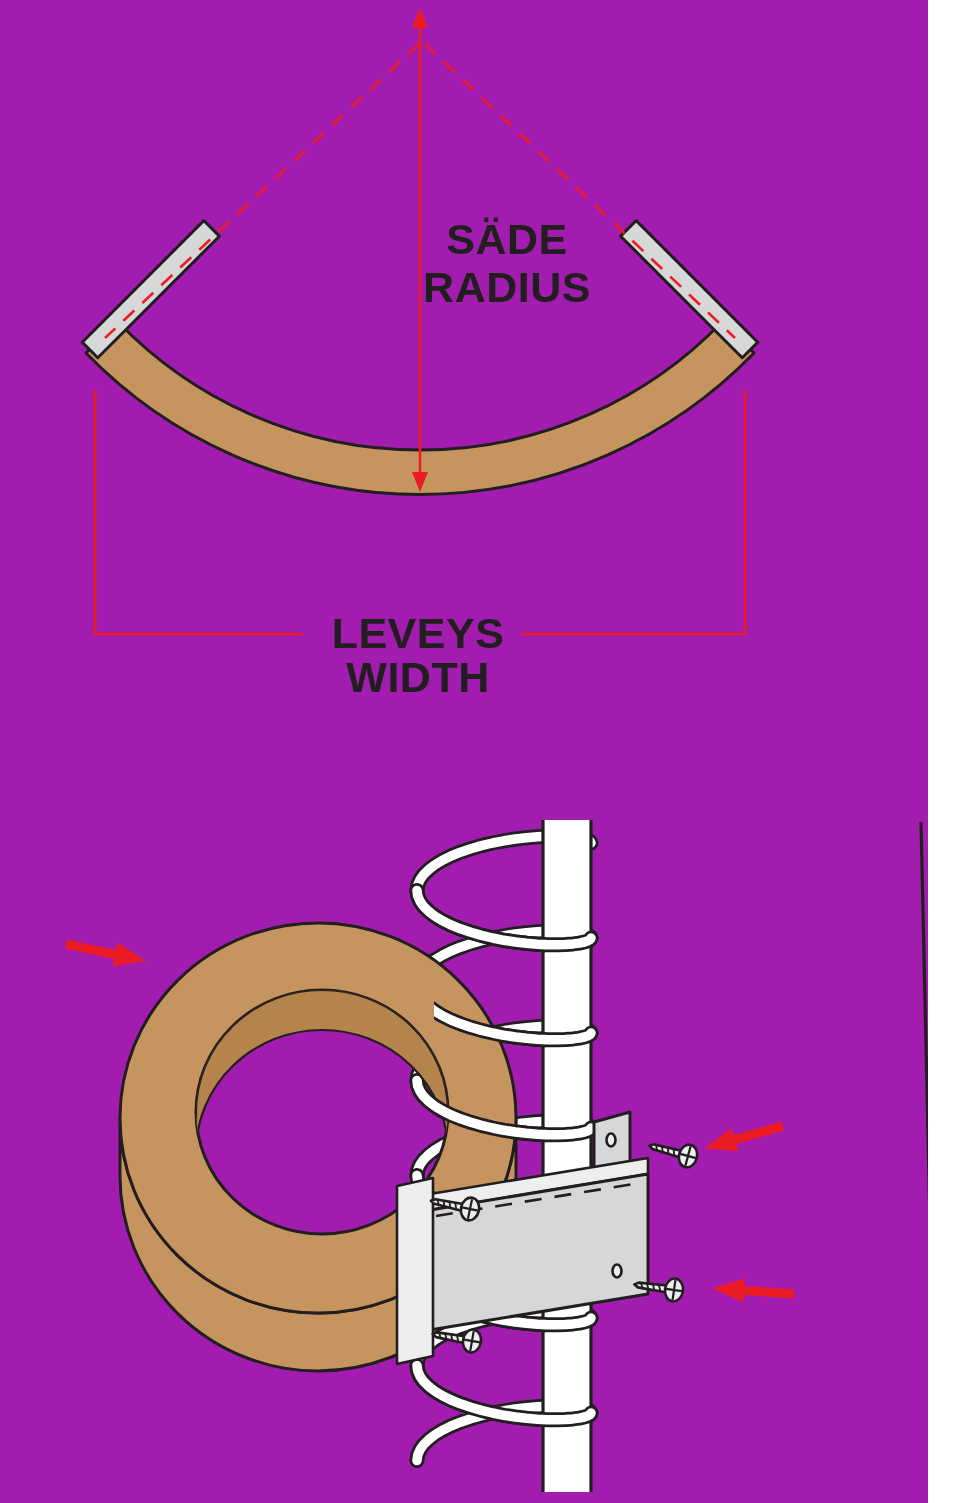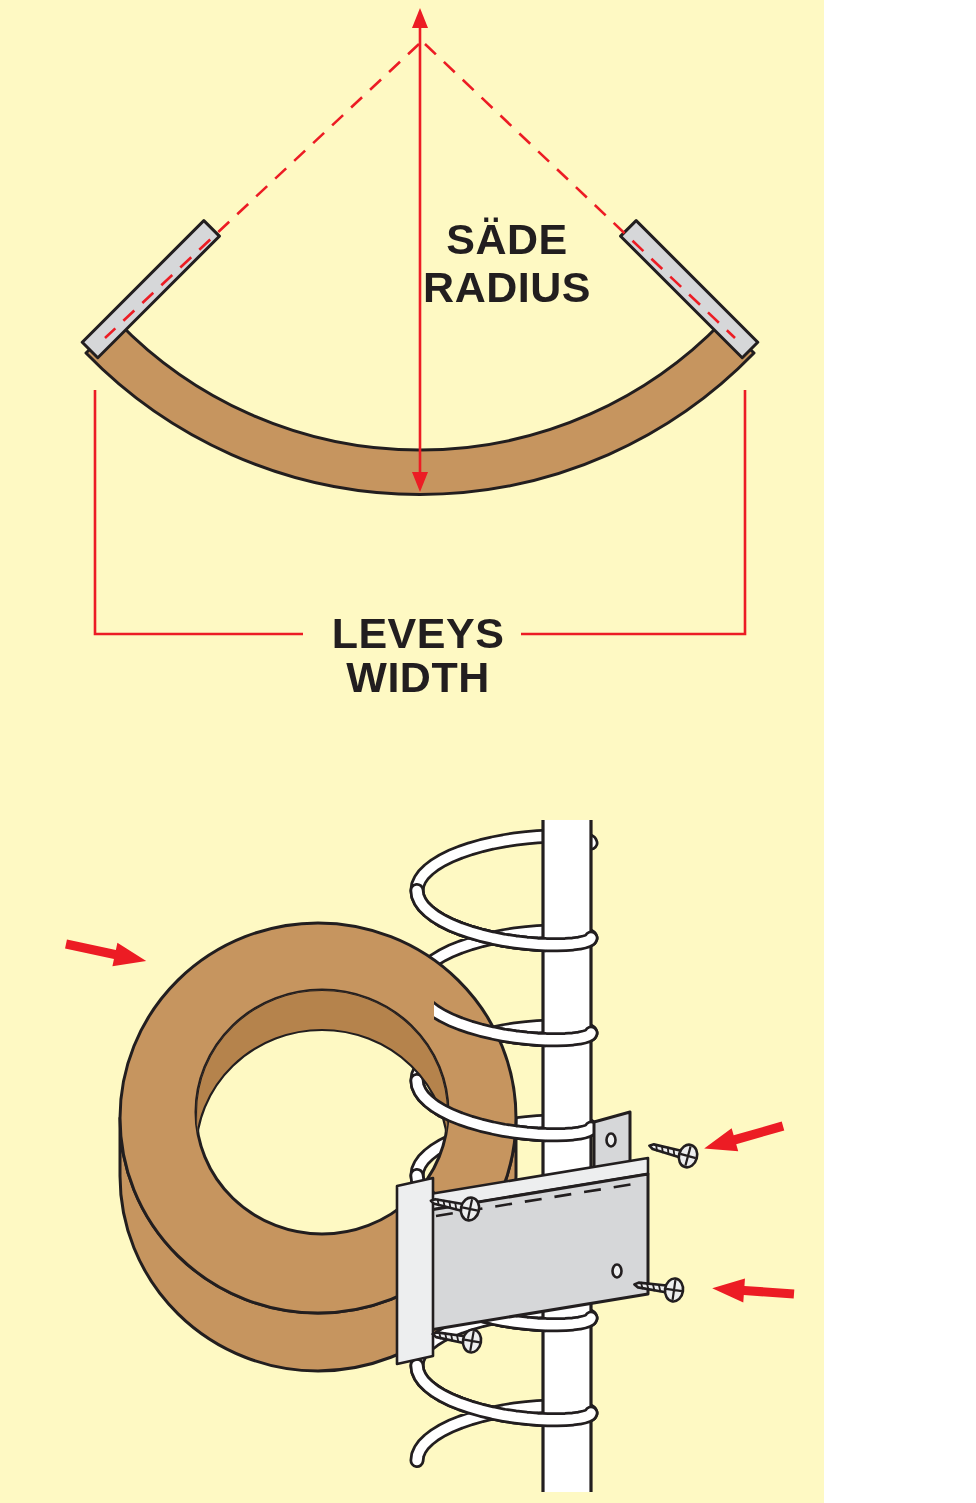--- a/index.html
+++ b/index.html
@@ -1,16 +1,16 @@
 <!DOCTYPE html>
 <html style="--wood: #C6955F; --wood-dark: #B5834C; --red: #EC1C24; --metal: #D6D7D9; --metal-light: #EDEEEF; --outline: #221E1F;"><head>
 <meta charset="utf-8">
 <style>
   html,body{margin:0;padding:0;background:#fff;}
-  .canvas{position:relative;width:824px;height:1503px;background:#fef9c3;overflow:hidden;
+  .canvas{position:relative;width:928px;height:1503px;background:#a21caf;overflow:hidden;
           font-family:"Liberation Sans",sans-serif;}
   svg{position:absolute;inset:0;}
   .wood     {fill:var(--wood);stroke:var(--outline);stroke-width:3;stroke-linejoin:round;}
   .wood-dk  {fill:var(--wood-dark);stroke:var(--outline);stroke-width:2.2;stroke-linejoin:round;}
   .metal    {fill:var(--metal);stroke:var(--outline);stroke-width:3;stroke-linejoin:round;}
   .metal-lt {fill:var(--metal-light);stroke:var(--outline);stroke-width:2.6;stroke-linejoin:round;}
   .redline  {stroke:var(--red);stroke-width:2.6;fill:none;}
   .reddash  {stroke:var(--red);stroke-width:2.6;fill:none;stroke-dasharray:15 11;}
   .redfill  {fill:var(--red);stroke:none;}
   .kline    {stroke:var(--outline);fill:none;}

